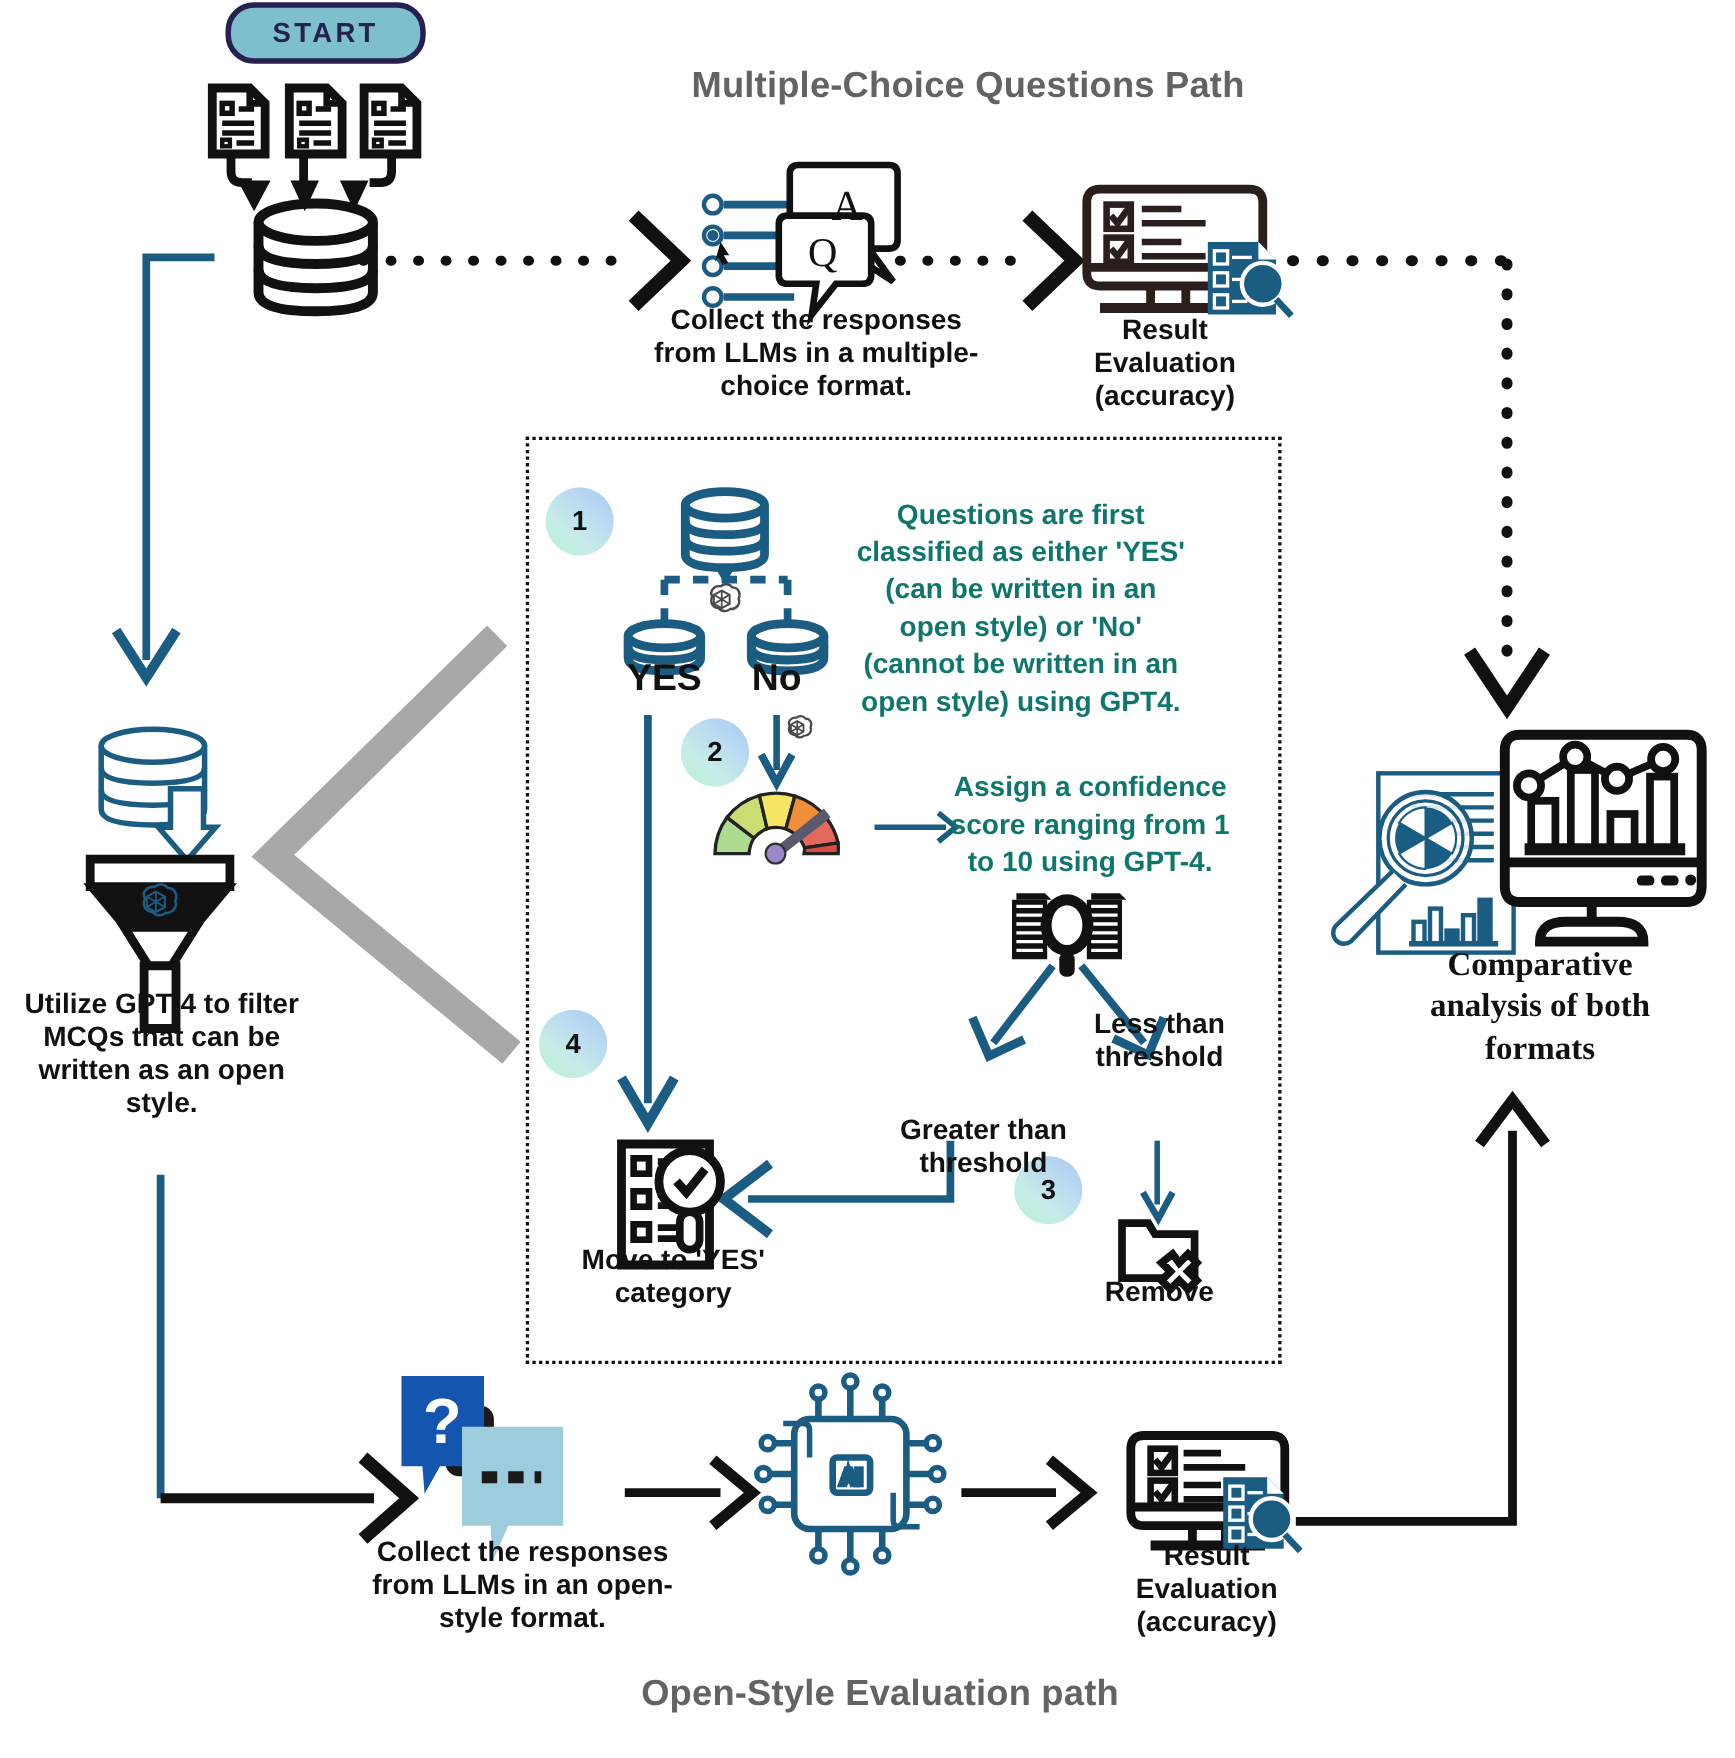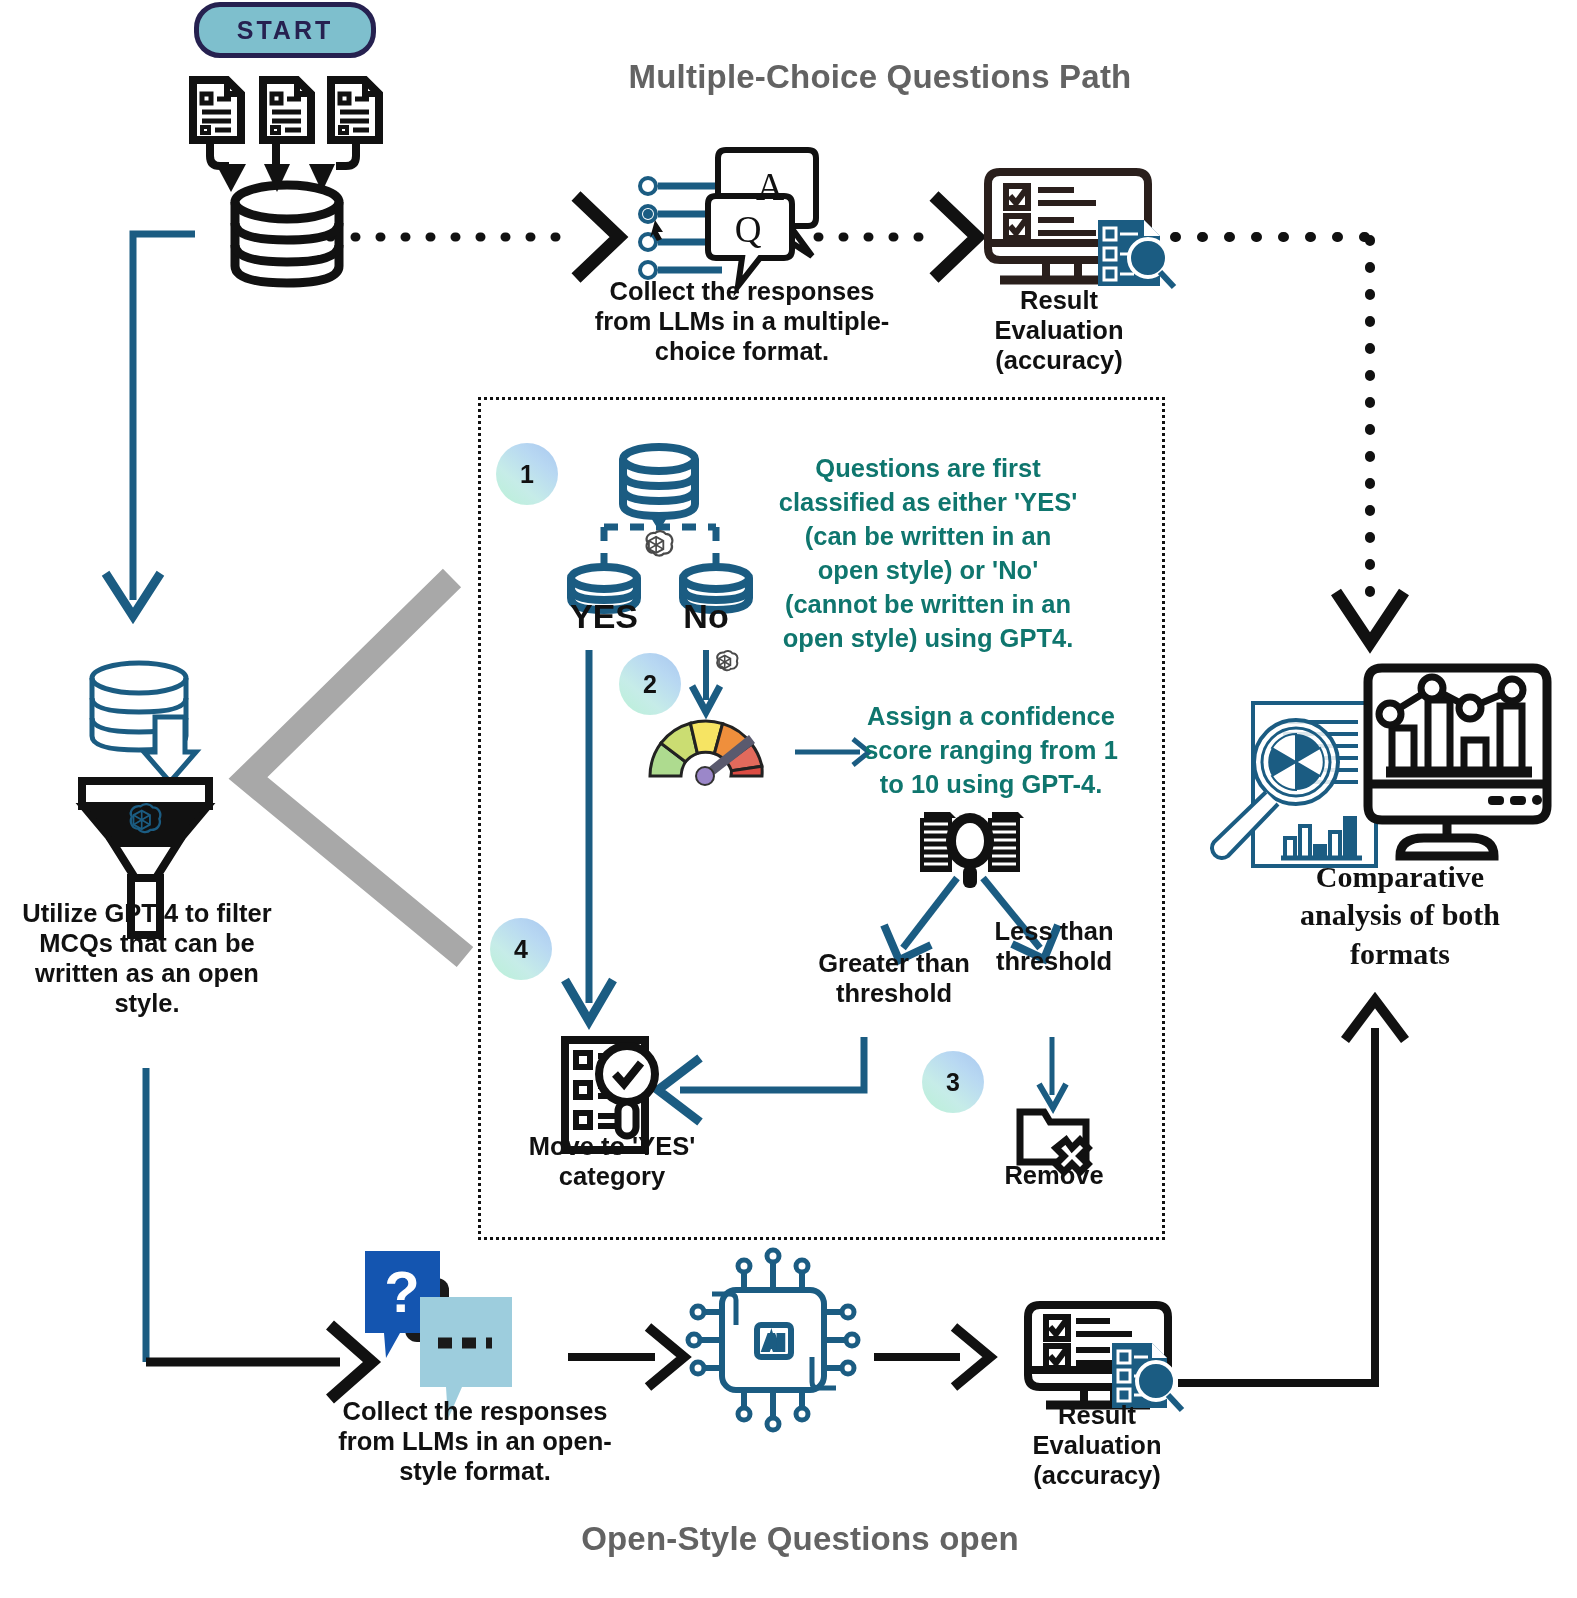--- a/index.html
+++ b/index.html
@@ -11,21 +11,21 @@
   .lbl{position:absolute;text-align:center;font-weight:bold;color:#111111;
        font-family:"Liberation Sans", sans-serif;line-height:1.18;}
   .path-title{position:absolute;text-align:center;font-weight:bold;color:#636363;
        font-size:33px;letter-spacing:.2px;font-family:"Liberation Sans", sans-serif;}
   .body-text{position:absolute;text-align:center;font-weight:bold;color:#0f766e;
        font-size:25.5px;line-height:1.33;font-family:"Liberation Sans", sans-serif;}
   .step-circle{position:absolute;width:62px;height:62px;border-radius:50%;
        background:linear-gradient(40deg,#b9f0d6 0%,#c6ece8 35%,#b8d8f2 70%,#a9c8ef 100%);
        display:flex;align-items:center;justify-content:center;
        font-weight:bold;font-size:25px;color:#111;font-family:"Liberation Sans", sans-serif;}
-  .start-btn{position:absolute;left:194px;top:2px;width:172px;height:46px;
+  .start-btn{position:absolute;left:205px;top:2px;width:172px;height:46px;
        background:#7ebfcd;border:5px solid #262150;border-radius:26px;
        display:flex;align-items:center;justify-content:center;
        font-weight:bold;font-size:25px;letter-spacing:3px;color:#262150;
        font-family:"Liberation Sans", sans-serif;}
   .dotbox{position:absolute;left:478px;top:397px;width:687px;height:843px;
        border:3px dotted #111;box-sizing:border-box;}
 </style>
 </head>
 <body>
 
@@ -122,21 +122,21 @@
 
     <g>
       <path d="M1052,1037 L1052,1095" fill="none" stroke="#1b5c82" stroke-width="5"></path>
       <path d="M1039,1084 L1053,1108 L1066,1084" fill="none" stroke="#1b5c82" stroke-width="6"></path>
     </g>
   </svg>
 
   <div class="start-btn">START</div>
 
   <div class="path-title" style="left:520px;top:58px;width:720px;">Multiple-Choice Questions Path</div>
-  <div class="path-title" style="left:520px;top:1520px;width:560px;">Open-Style Questions open</div>
+  <div class="path-title" style="left:520px;top:1520px;width:560px;">Open-Style Evaluation path</div>
 
   <svg class="layer" viewBox="0 0 1577 1598">
 
     <g stroke="#111" fill="none">
       <g transform="translate(193,80)">
         <path d="M0,0 L34,0 L48,14 L48,60 L0,60 Z" stroke-width="8" fill="#fff"></path>
         <path d="M34,0 L34,14 L48,14" stroke-width="6"></path>
         <rect x="9" y="14" width="9" height="9" stroke-width="5"></rect>
         <path d="M24,19 L38,19 M9,32 L38,32 M9,41 L38,41" stroke-width="5"></path>
         <rect x="9" y="47" width="7" height="6" stroke-width="4"></rect>
@@ -481,21 +481,21 @@
 open style) using GPT4.</div>
 
   <div class="body-text" style="left:862px;top:700px;width:258px;white-space:pre-line;">Assign a confidence
 score ranging from 1
 to 10 using GPT-4.</div>
 
   <div class="lbl" style="left:556px;top:596px;width:96px;font-size:34px;">YES</div>
 
   <div class="lbl" style="left:666px;top:596px;width:80px;font-size:34px;">No</div>
 
-  <div class="lbl" style="left:790px;top:948px;width:208px;font-size:25.5px;white-space:pre-line;">Greater than
+  <div class="lbl" style="left:790px;top:1012px;width:208px;font-size:25.5px;white-space:pre-line;">Greater than
 threshold</div>
 
   <div class="lbl" style="left:984px;top:916px;width:140px;font-size:25.5px;white-space:pre-line;">Less than
 threshold</div>
 
   <div class="lbl" style="left:512px;top:1131px;width:200px;font-size:25.5px;white-space:pre-line;">Move to 'YES'
 category</div>
 
   <div class="lbl" style="left:980px;top:1160px;width:148px;font-size:25.5px;">Remove</div>
 

